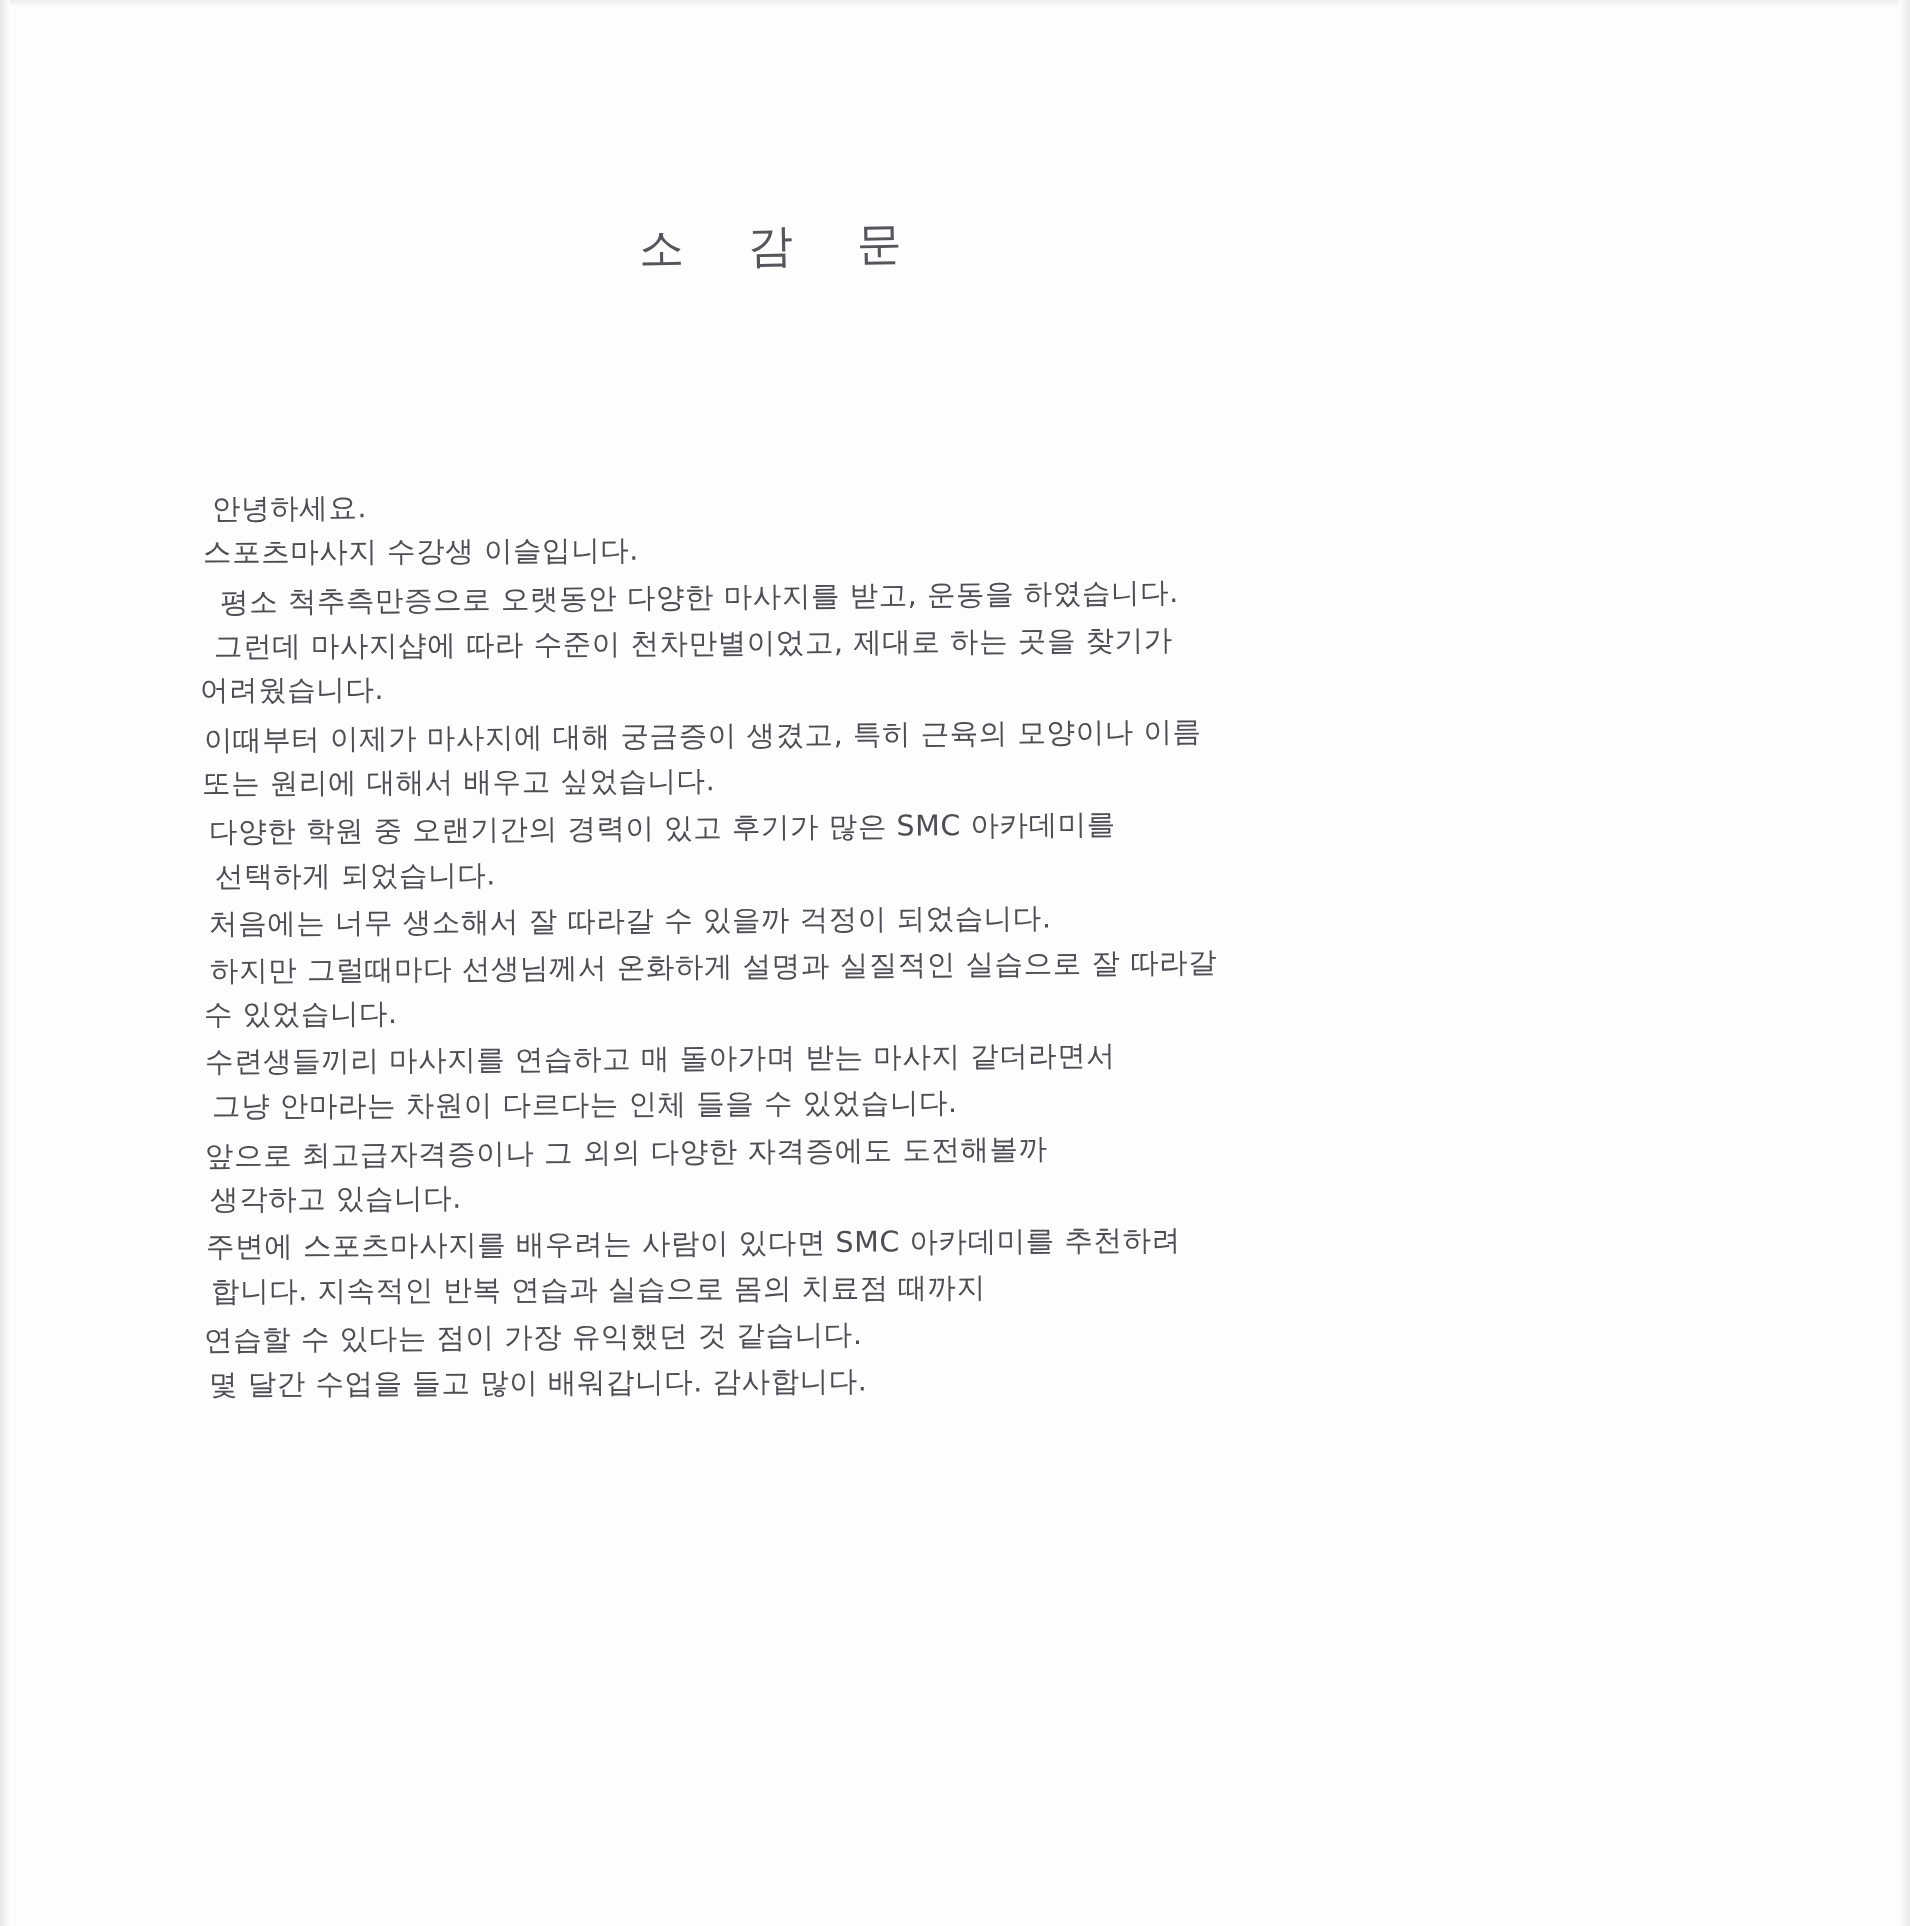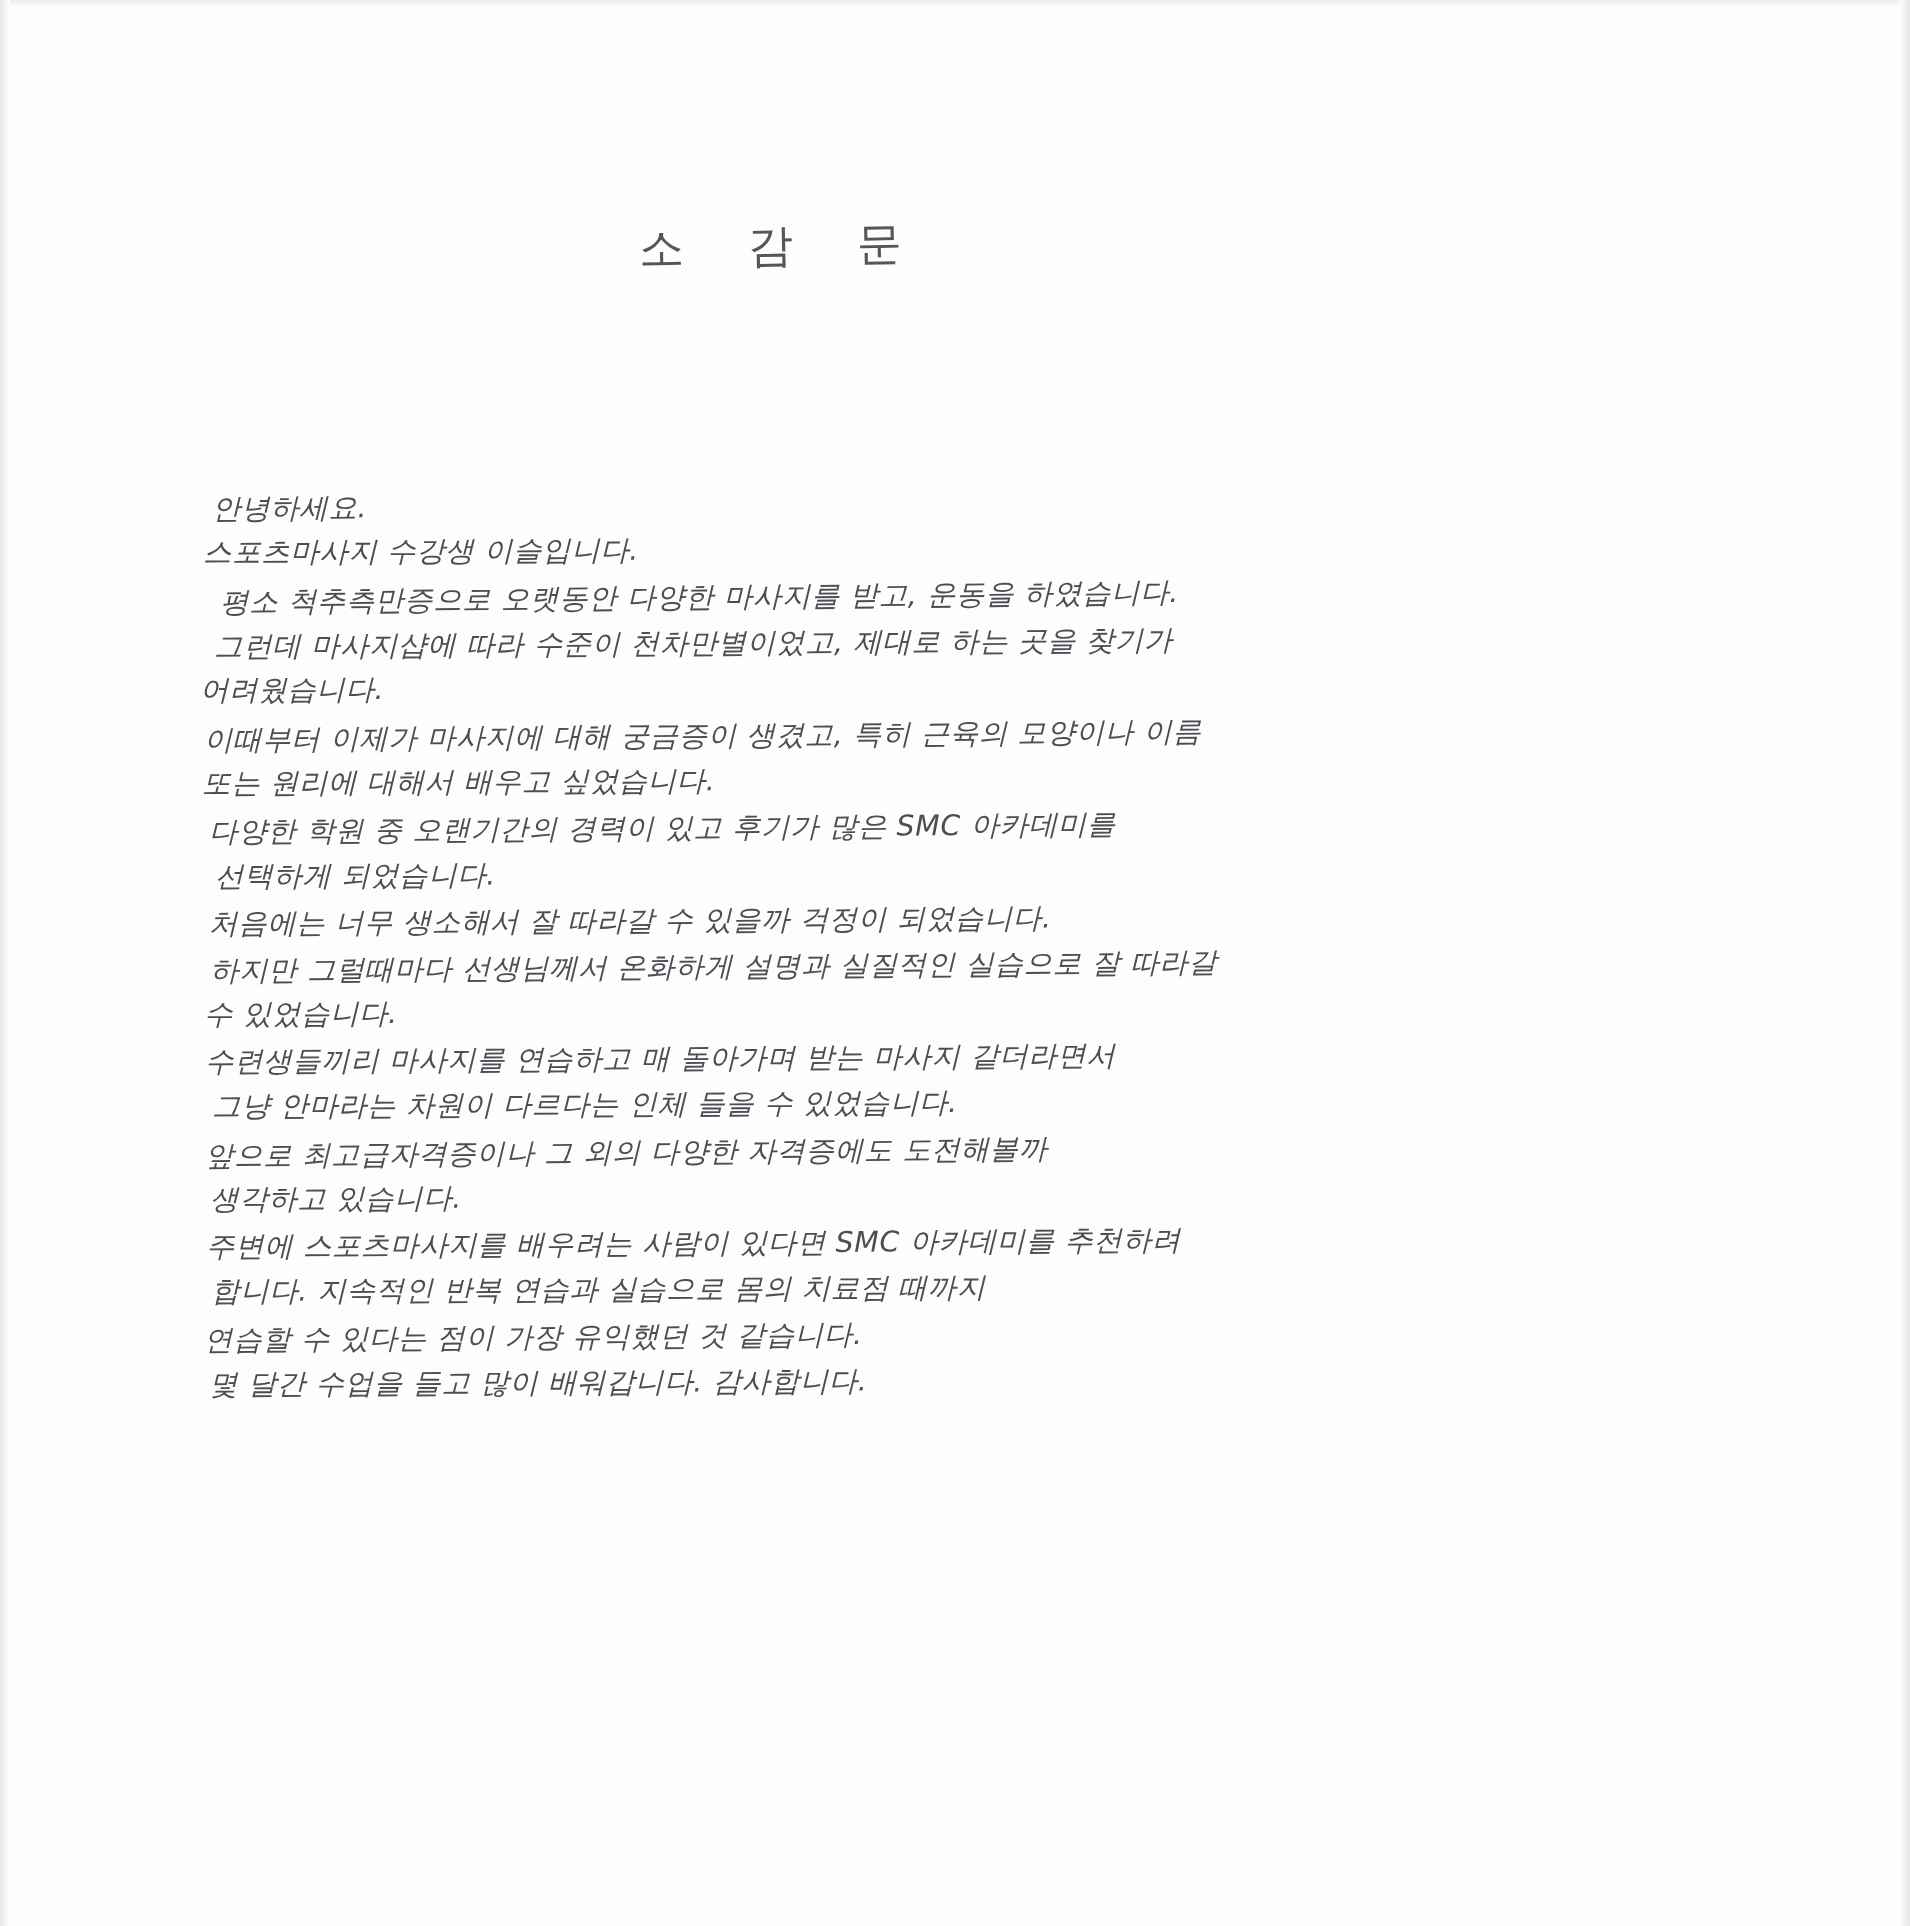--- a/index.html
+++ b/index.html
@@ -54,21 +54,20 @@
     letter-spacing: 0.55em;
     transform: rotate(-1.2deg);
     color: #55555c;
   }
 
   .body-block {
     position: absolute;
     left: 200px;
     top: 489px;
     width: 1525px;
-    font-style: italic;
   }
 
   .line {
     display: block;
     font-size: 28.5px;
     line-height: 1.0;
     margin-bottom: 17.7px;
     color: #4d4d54;
     white-space: pre-wrap;
   }

